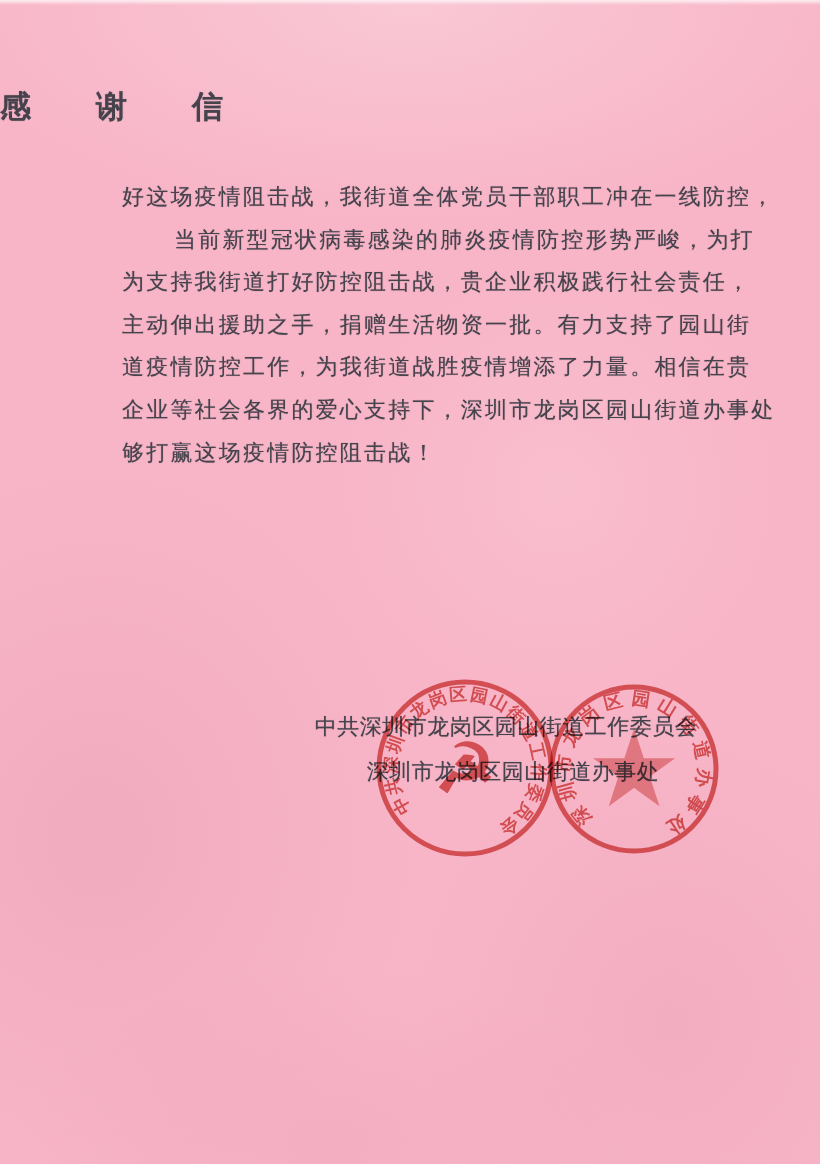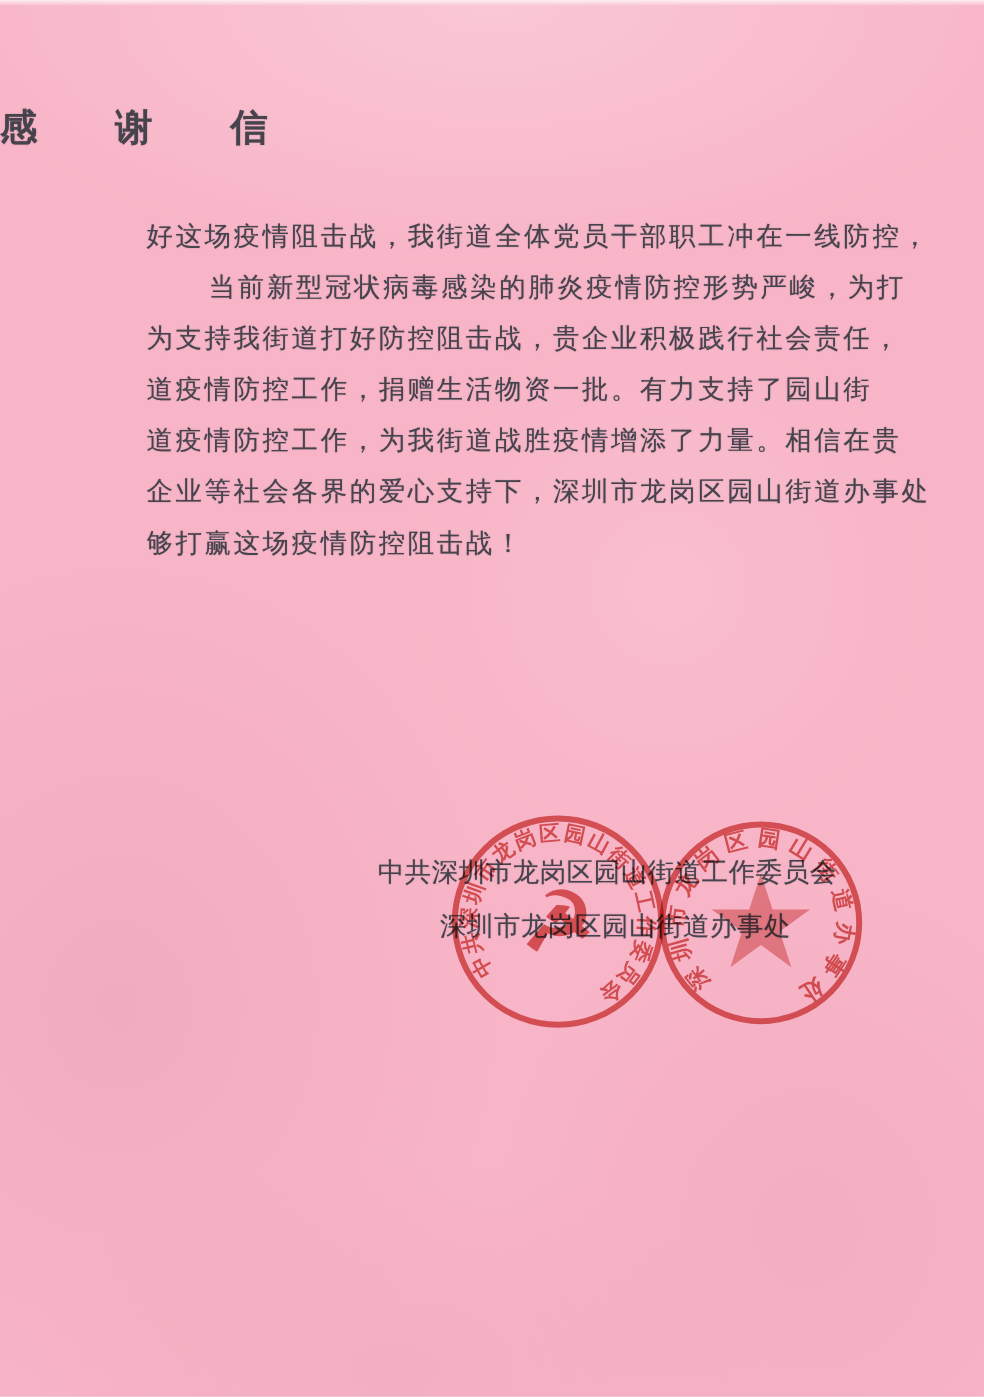--- a/index.html
+++ b/index.html
@@ -59,21 +59,21 @@
 <body>
 
 <div class="page">
 
   <div class="title ink">感　　谢　　信</div>
 
   <div class="body-block">
     <div class="bline ink">好这场疫情阻击战，我街道全体党员干部职工冲在一线防控，</div>
     <div class="bline ink indent">当前新型冠状病毒感染的肺炎疫情防控形势严峻，为打</div>
     <div class="bline ink">为支持我街道打好防控阻击战，贵企业积极践行社会责任，</div>
-    <div class="bline ink">道疫情防控工作，捐赠生活物资一批。有力支持了园山街</div>
+    <div class="bline ink">主动伸出援助之手，捐赠生活物资一批。有力支持了园山街</div>
     <div class="bline ink">道疫情防控工作，为我街道战胜疫情增添了力量。相信在贵</div>
     <div class="bline ink">企业等社会各界的爱心支持下，深圳市龙岗区园山街道办事处</div>
     <div class="bline ink">够打赢这场疫情防控阻击战！</div>
   </div>
 
   <div class="sig sig1 ink">中共深圳市龙岗区园山街道工作委员会</div>
   <div class="sig sig2 ink">深圳市龙岗区园山街道办事处</div>
 
   <svg class="stamp" style="left:369px;top:672px;" width="192" height="192" viewBox="0 0 192 192" aria-hidden="true">
     <circle cx="96" cy="96" r="86" fill="none" stroke="#cb3a34" stroke-width="5" opacity="0.9"></circle>

